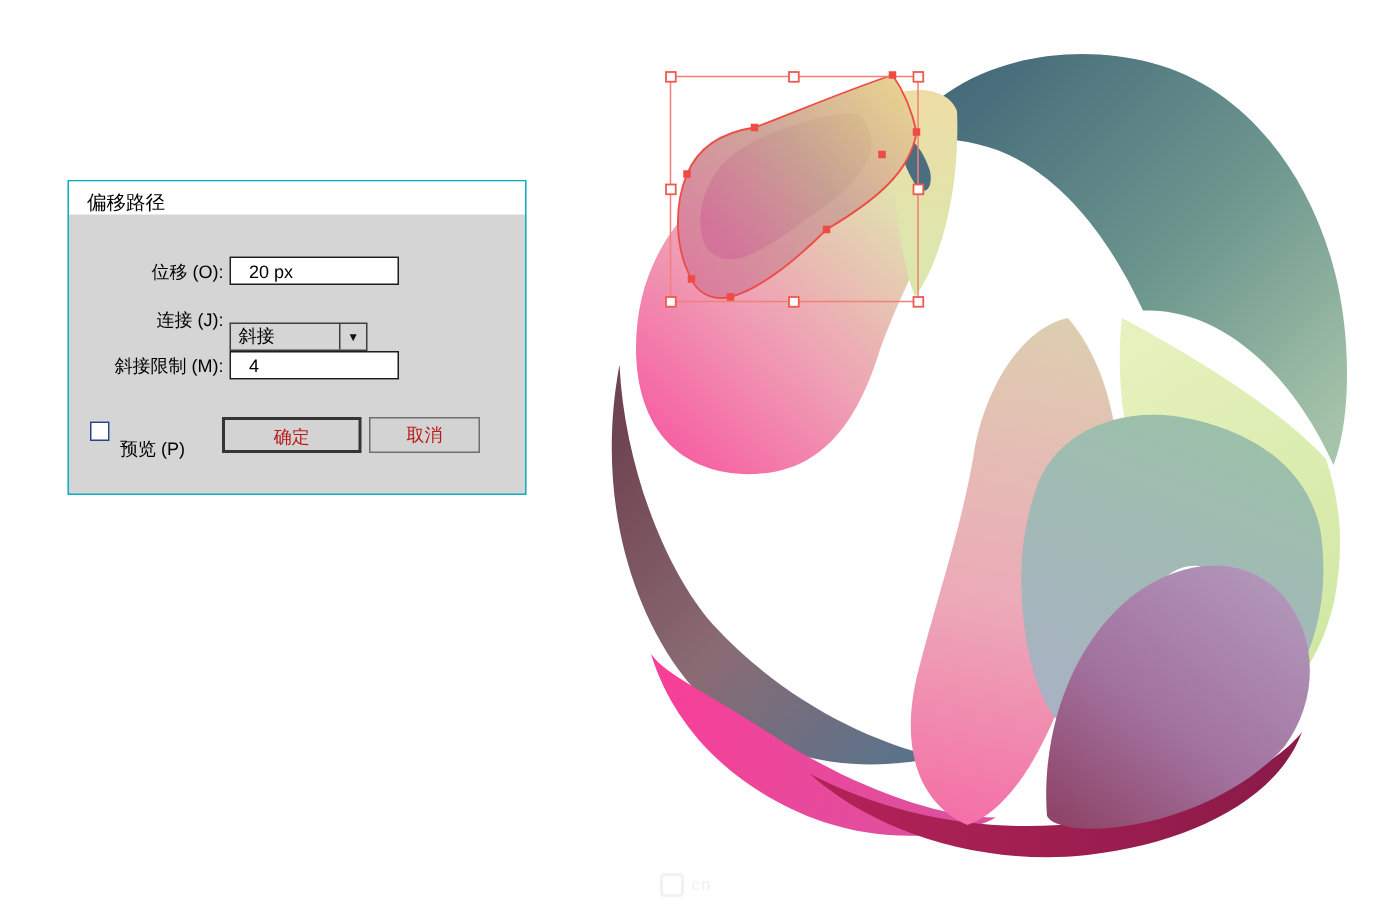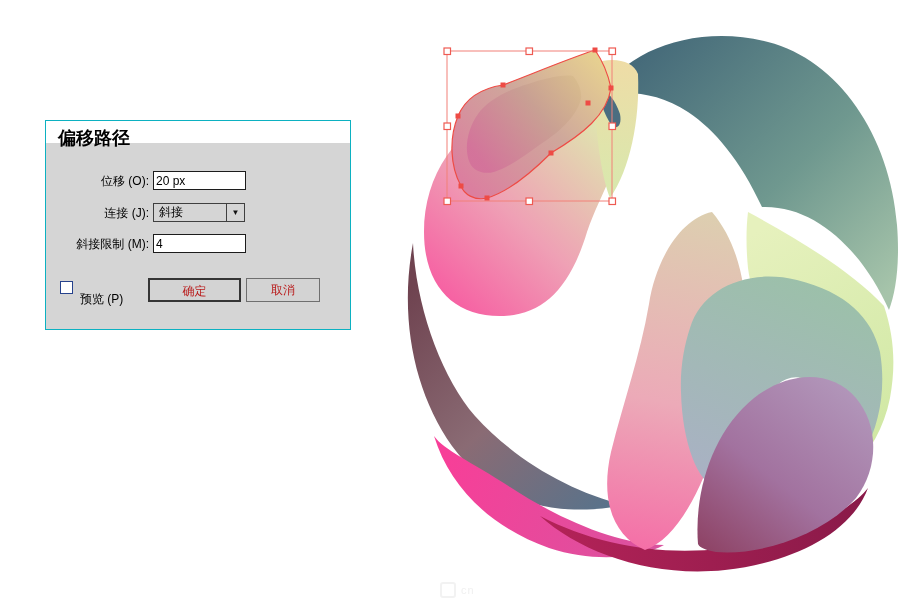--- a/index.html
+++ b/index.html
@@ -17,31 +17,31 @@
   }
   .watermark .wm-box{width:12px;height:12px;border:2px solid #efefef;border-radius:3px;}
 
   
   .dialog{
     position:absolute;left:45px;top:120px;width:306px;height:210px;
     background:#d5d5d5;border:1px solid #0cb1c1;box-sizing:border-box;
     font-size:12px;color:#000;
   }
   .titlebar{
-    height:22px;background:#ffffff;font-weight:bold;
-    padding:5px 0 0 12px;box-sizing:border-box;font-size:18px;
+    height:22px;background:#ffffff;font-weight:normal;
+    padding:5px 0 0 12px;box-sizing:border-box;font-size:13px;
   }
   .dlg-label{position:absolute;left:6px;width:97px;text-align:right;height:14px;}
   .dlg-input{
     position:absolute;left:107px;width:87px;height:17px;background:#fff;
-    border:1px solid #1c1c1c;font-size:12px;padding:0 2px;box-sizing:content-box;
+    border:1px solid #1c1c1c;font-size:12px;padding:0 12px;box-sizing:content-box;
     font-family:"Liberation Sans","DejaVu Sans",sans-serif;
   }
   .combo{
-    position:absolute;left:107px;top:82px;width:92px;height:19px;
+    position:absolute;left:107px;top:94px;width:92px;height:19px;
     border:1px solid #3f3f3f;background:#d5d5d5;display:flex;align-items:center;
     box-sizing:border-box;cursor:default;
   }
   .combo-text{flex:1;padding-left:5px;font-size:12px;}
   .combo-btn{
     width:17px;align-self:stretch;border-left:1px solid #3f3f3f;
     display:flex;align-items:center;justify-content:center;font-size:8px;color:#111;
   }
   .checkbox{
     position:absolute;left:14px;top:160px;width:13px;height:13px;

